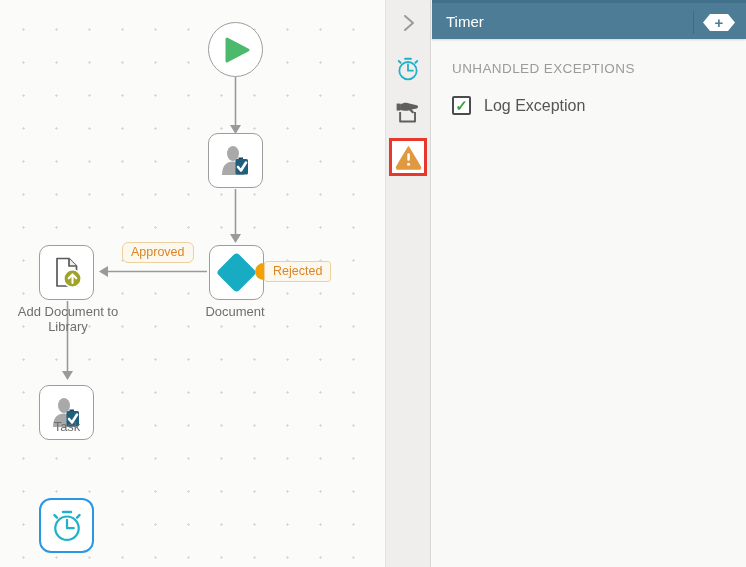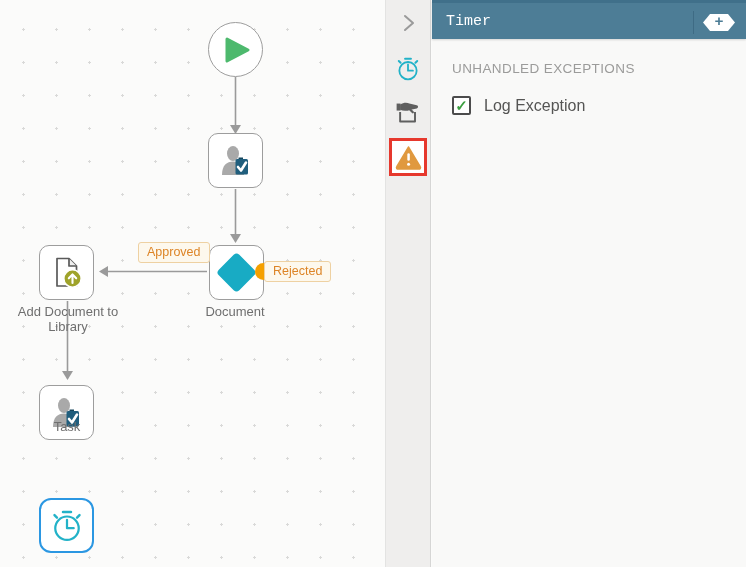--- a/index.html
+++ b/index.html
@@ -62,21 +62,20 @@
 
   
   .panel {
     position:absolute; left:432px; top:0; right:0; height:567px;
     background:#f9f9f8;
   }
   .panel-header {
     height:39px; background:#4d7d96; border-top:3px solid #40708a;
     display:flex; align-items:center; position:relative;
     box-shadow:0 1px 2px rgba(0,0,0,0.15);
-    font-family:Liberation Mono, monospace;
   }
   .panel-title { color:#ffffff; font-size:15px; padding-left:14px; }
   .header-divider {
     position:absolute; right:52px; top:8px; width:1px; height:23px; background:#3e6b84;
   }
   .plus-btn {
     position:absolute; right:11px; top:11px; width:32px; height:17px;
     background:#ffffff; color:#4d7d96;
     clip-path:polygon(22% 0, 78% 0, 100% 50%, 78% 100%, 22% 100%, 0 50%);
     display:flex; align-items:center; justify-content:center;
@@ -133,21 +132,21 @@
         <polyline points="19,23 22,26.5 27,18.5" fill="none" stroke="#ffffff" stroke-width="2.6" stroke-linecap="round" stroke-linejoin="round"></polyline>
       </svg>
     </div>
 
     <div class="node" style="left:209px; top:245px;">
       <div class="diamond"></div>
     </div>
     <div class="orange-dot" style="left:255px; top:263px;"></div>
     <div class="node-label" style="left:185px; top:304px; width:100px;">Document</div>
 
-    <div class="edge-label" style="left:138px; top:242px;">Approved</div>
+    <div class="edge-label" style="left:122px; top:242px;border-radius:6px;">Approved</div>
     <div class="edge-label" style="left:264px; top:261px;">Rejected</div>
 
     <div class="node" style="left:39px; top:245px;">
       <svg width="36" height="36" viewBox="0 0 36 36">
         <path d="M8,3.5 H20 L27.5,11 V31 H8 Z" fill="#ffffff" stroke="#5a5a5a" stroke-width="1.7" stroke-linejoin="round"></path>
         <path d="M20,3.5 V11 H27.5" fill="#efefef" stroke="#5a5a5a" stroke-width="1.7" stroke-linejoin="round"></path>
         <circle cx="23.5" cy="23.5" r="8.7" fill="#9fa32a" stroke="#ffffff" stroke-width="1.6"></circle>
         <path d="M23.5,28 V20.5 M19.8,23.3 L23.5,19.4 L27.2,23.3" fill="none" stroke="#ffffff" stroke-width="2.1" stroke-linecap="round" stroke-linejoin="round"></path>
       </svg>
     </div>

